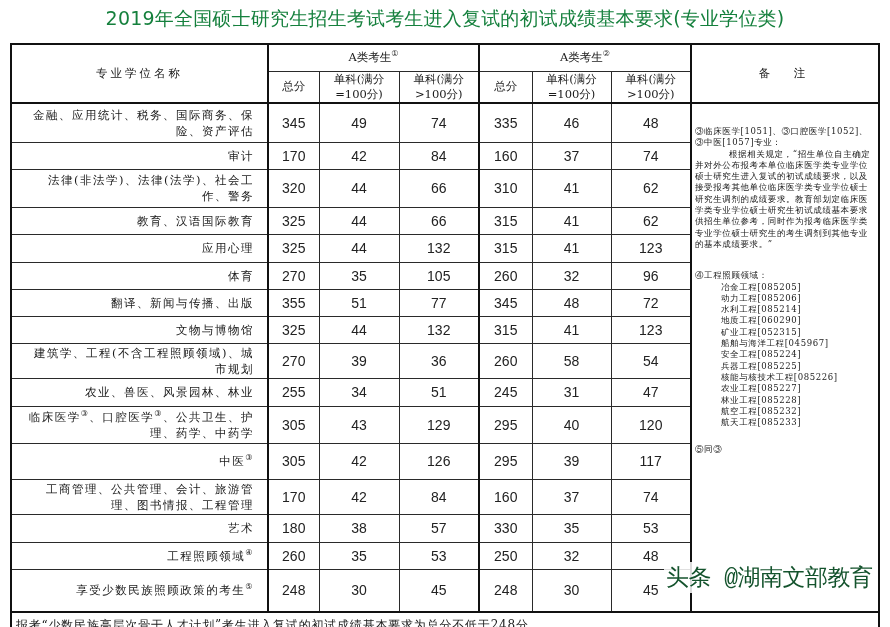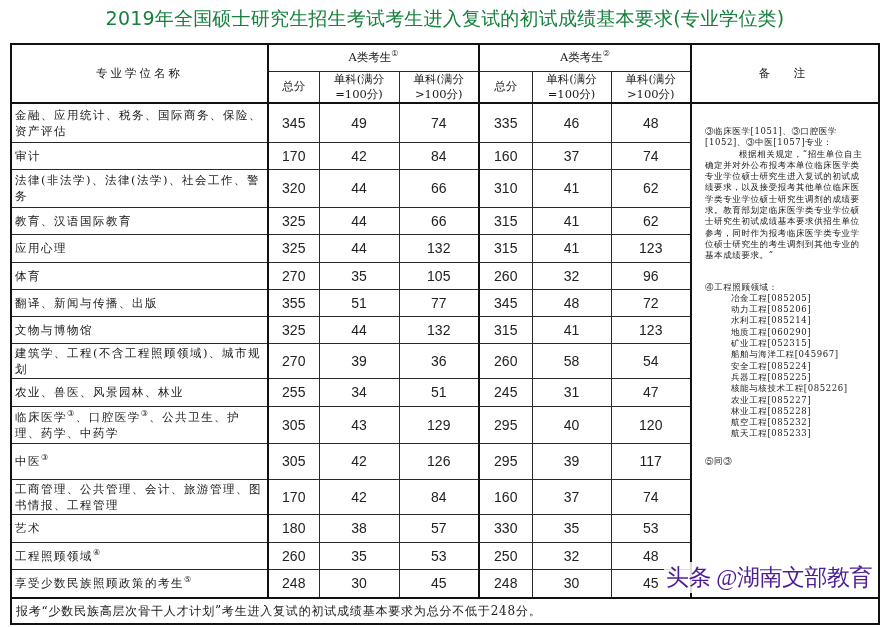--- a/index.html
+++ b/index.html
@@ -4,34 +4,34 @@
 <style>
   html, body { margin:0; padding:0; background:#ffffff; }
   body { width:890px; height:627px; position:relative; overflow:hidden;
          font-family: "DejaVu Serif", "Liberation Serif", serif; color:#1a1a1a; }
   .title { position:absolute; left:0; top:6px; width:890px; text-align:center;
            font-family:"DejaVu Sans", "Liberation Sans", sans-serif; font-size:19px; color:#15803d; letter-spacing:0.2px; }
   table.grid { position:absolute; left:10px; top:43px; border-collapse:collapse; table-layout:fixed; }
   table.grid td, table.grid th { border:1px solid #2a2a2a; padding:0; vertical-align:middle; font-weight:normal; }
   .outer { border:2px solid #111 !important; }
   th { font-size:11.5px; text-align:center; line-height:15px; }
-  td.name { font-size:11.5px; line-height:16px; padding:1px 3px !important; text-align:left; letter-spacing:1.5px; }
+  td.name { font-size:11.5px; line-height:16px; padding:1px 13px !important; text-align:right; letter-spacing:1.5px; }
   td.num { font-family:"Liberation Sans", "DejaVu Sans", sans-serif; font-size:14px; text-align:center; color:#222; }
-  td.remark { vertical-align:top !important; font-size:8.5px; line-height:11.3px; padding:2px 13px !important; letter-spacing:0.6px; }
+  td.remark { vertical-align:top !important; font-size:8.5px; line-height:11.3px; padding:2px 3px !important; letter-spacing:0.6px; }
   .remark p { margin:0; }
   .remark .ind { padding-left:26px; }
   .remark .first { margin-top:20px; }
   .remark .gap { height:20px; }
   .remark .gap2 { height:16px; }
   sup { font-size:8px; line-height:0; }
   td.footer { font-size:12px; padding-left:4px !important; text-align:left; letter-spacing:0.8px; border-top:2px solid #111 !important;}
   .thickL { border-left:2px solid #111 !important; }
   .thickT { border-top:2px solid #111 !important; }
-  .watermark { position:absolute; left:664px; top:562px; font-family:Liberation Serif, serif;
-               font-size:23px; color:#4c1d95; background:rgba(255,255,255,0.85); padding:0 2px; letter-spacing:-0.5px;
+  .watermark { position:absolute; left:664px; top:562px; font-family:Liberation Mono, monospace;
+               font-size:23px; color:#14532d; background:rgba(255,255,255,0.85); padding:0 2px; letter-spacing:-0.5px;
                text-shadow:0 0 2px #fff; }
 </style>
 </head>
 <body>
 
 <div class="title">2019年全国硕士研究生招生考试考生进入复试的初试成绩基本要求(专业学位类)</div>
 
 <table class="grid outer">
   <colgroup>
     <col style="width:257px">
@@ -209,21 +209,21 @@
     </tr>
     <tr style="height:27px">
       <td class="name"><span>工程照顾领域</span><sup>④</sup></td>
       <td class="num thickL">260</td>
       <td class="num">35</td>
       <td class="num">53</td>
       <td class="num thickL">250</td>
       <td class="num">32</td>
       <td class="num">48</td>
     </tr>
-    <tr style="height:29px">
+    <tr style="height:43px">
       <td class="name"><span>享受少数民族照顾政策的考生</span><sup>⑤</sup></td>
       <td class="num thickL">248</td>
       <td class="num">30</td>
       <td class="num">45</td>
       <td class="num thickL">248</td>
       <td class="num">30</td>
       <td class="num">45</td>
     </tr>
     <tr style="height:26px">
       <td colspan="8" class="footer">报考“少数民族高层次骨干人才计划”考生进入复试的初试成绩基本要求为总分不低于248分。</td>

